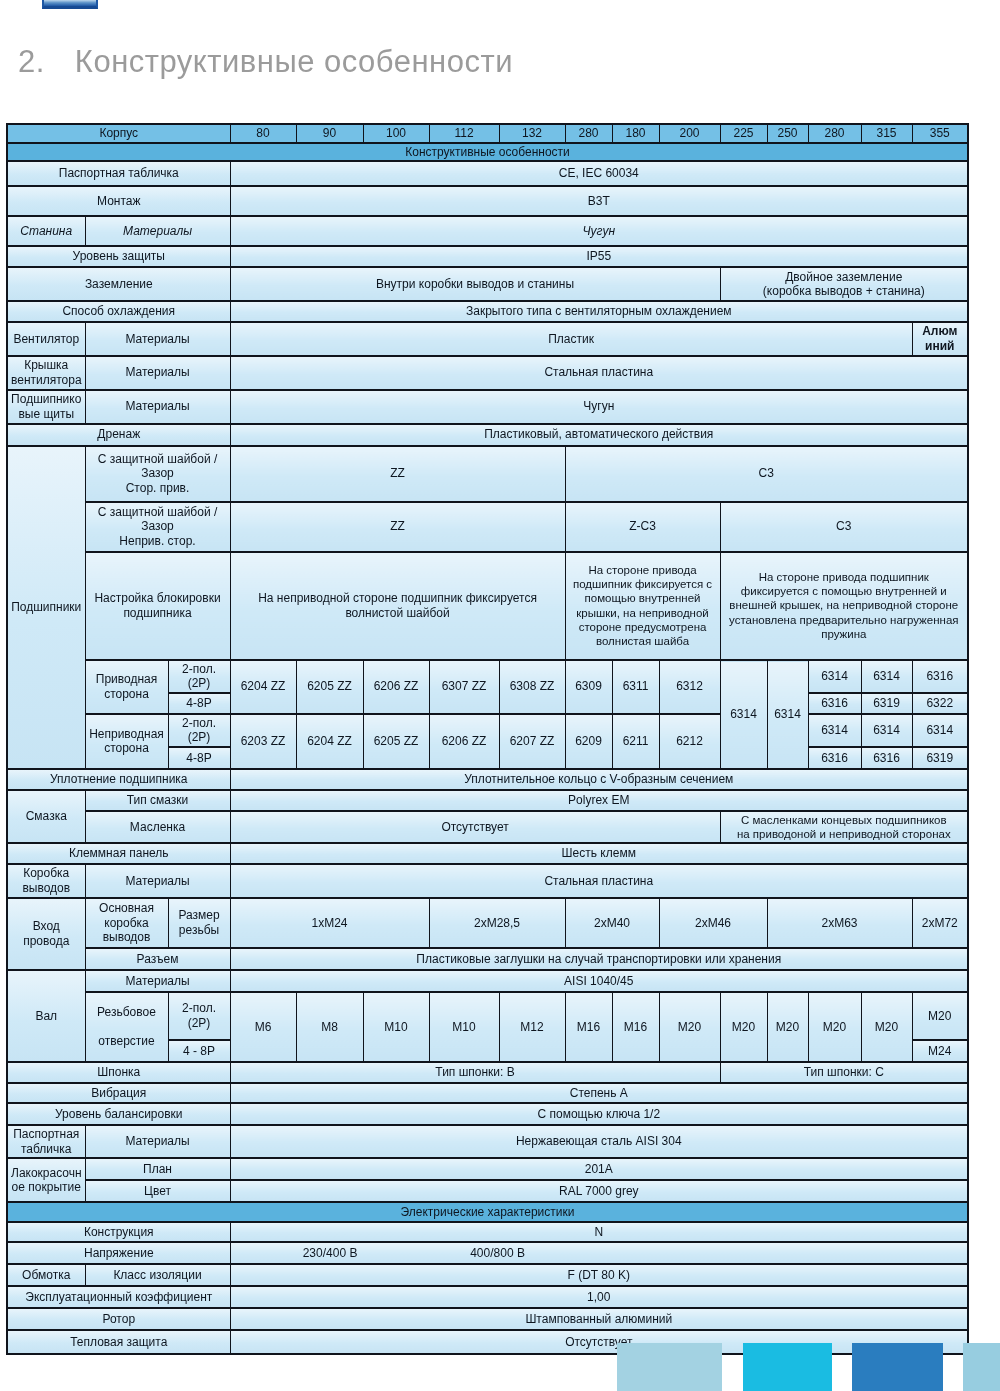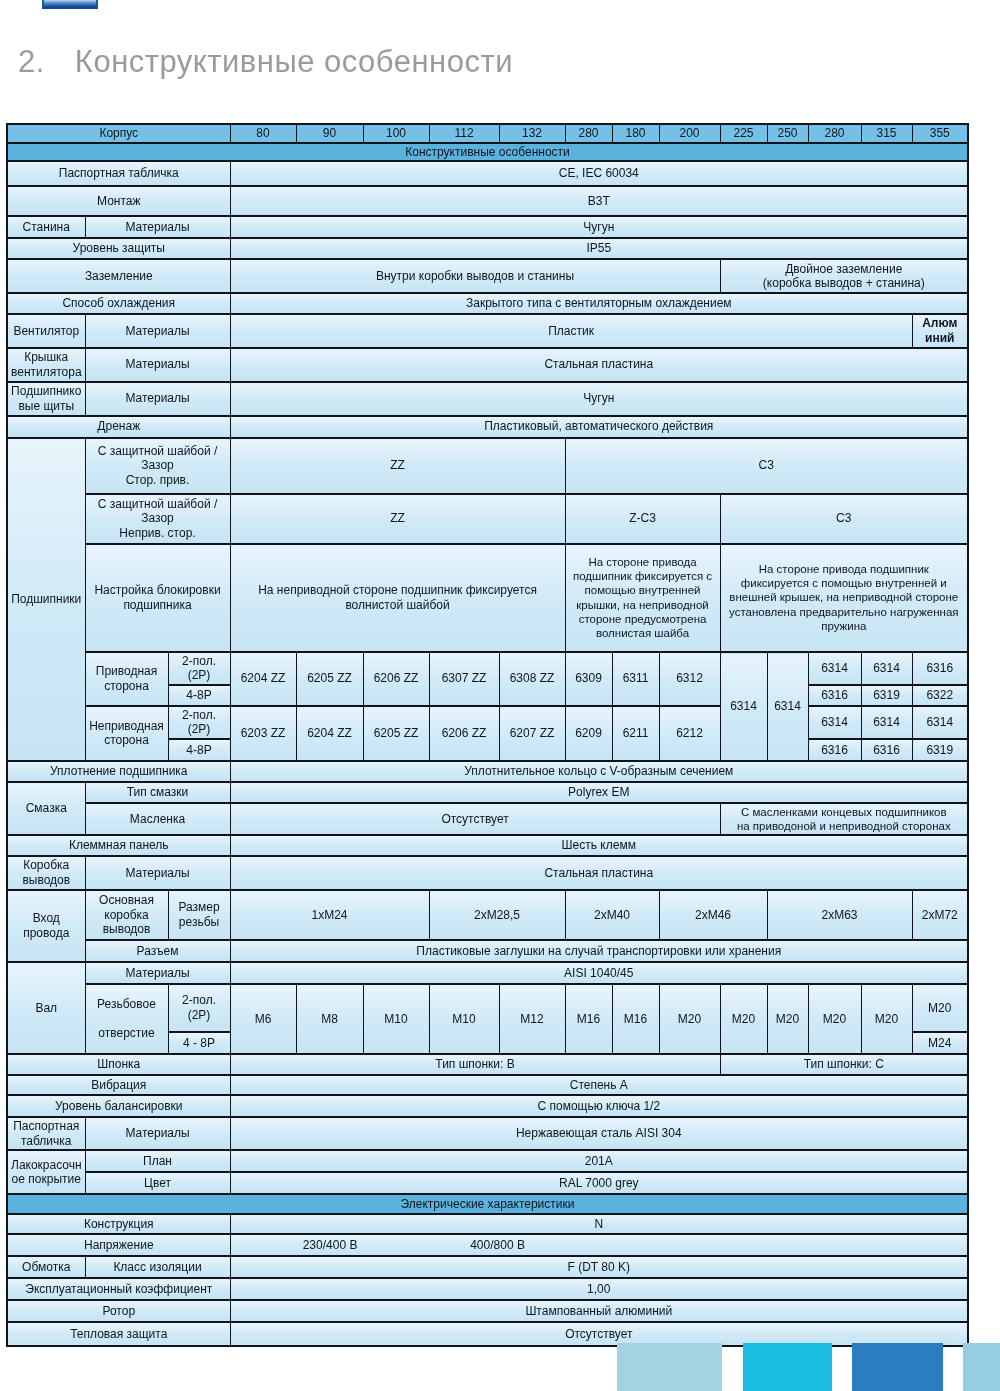--- a/index.html
+++ b/index.html
@@ -87,21 +87,21 @@
         <td colspan="16" class="band">Конструктивные особенности</td>
       </tr>
       <tr style="height: 25px;">
         <td colspan="3">Паспортная табличка</td>
         <td colspan="13">CE, IEC 60034</td>
       </tr>
       <tr style="height: 30px;">
         <td colspan="3">Монтаж</td>
         <td colspan="13">В3Т</td>
       </tr>
-      <tr style="height: 22px;">
+      <tr style="height: 30px; font-style: italic;">
         <td>Станина</td>
         <td colspan="2">Материалы</td>
         <td colspan="13">Чугун</td>
       </tr>
       <tr style="height: 21px; margin-top: 24px;">
         <td colspan="3">Уровень защиты</td>
         <td colspan="13">IP55</td>
       </tr>
       <tr style="height: 34px;">
         <td colspan="3">Заземление</td>

